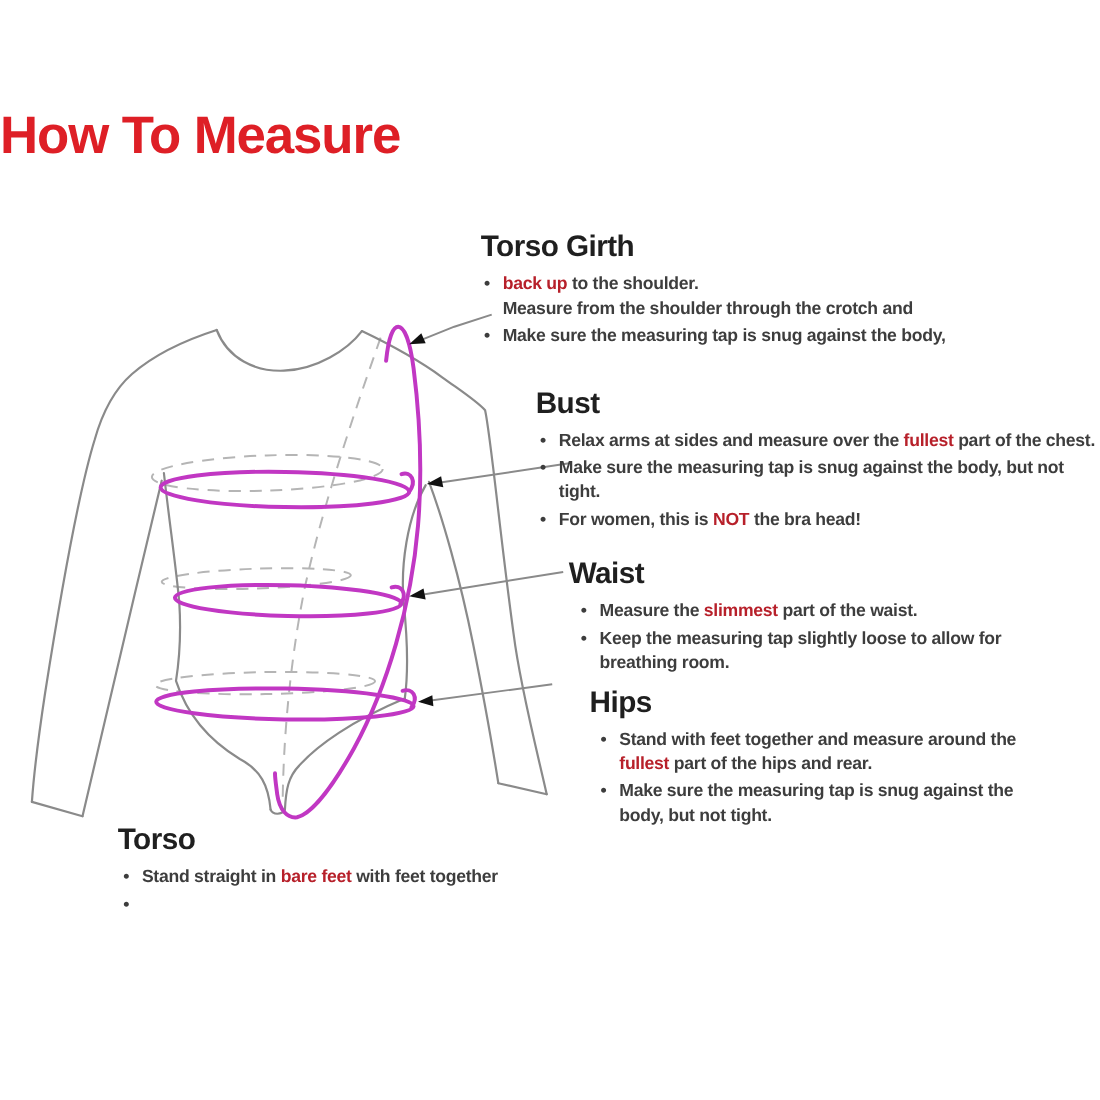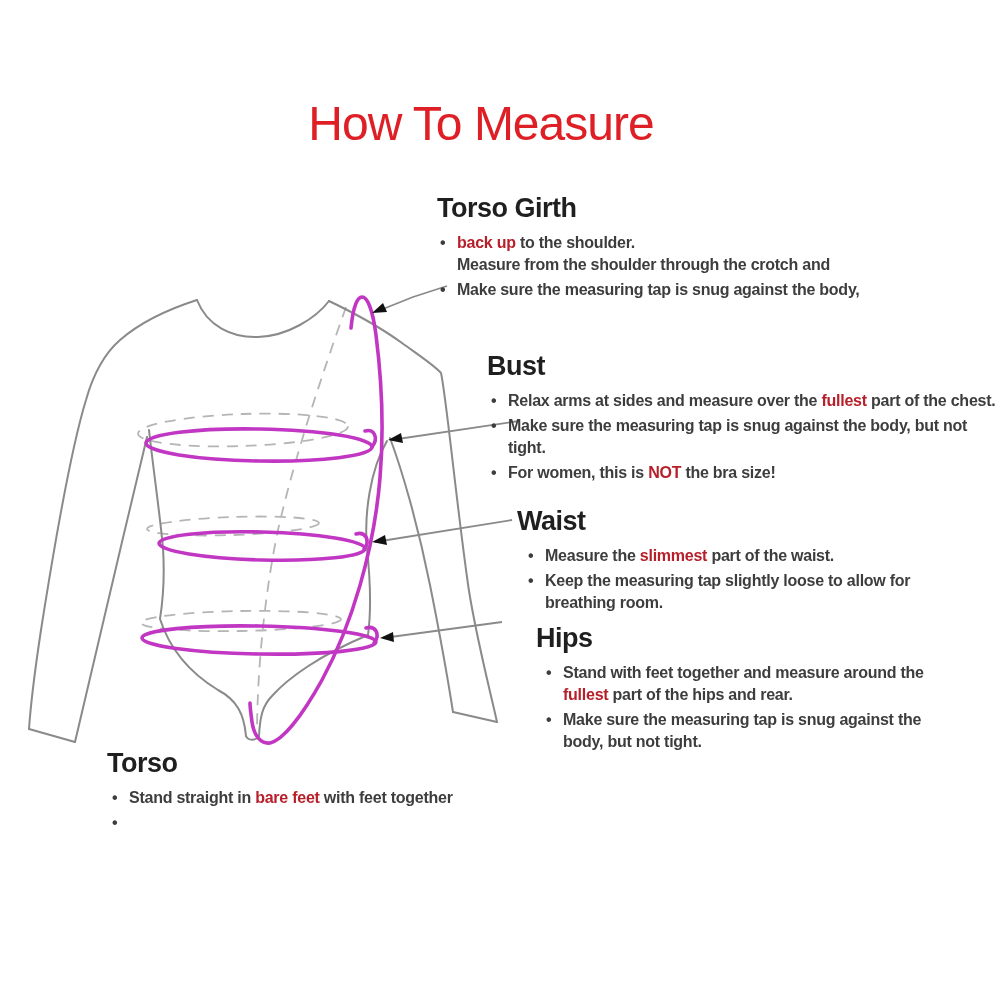--- a/index.html
+++ b/index.html
@@ -3,21 +3,21 @@
 <meta charset="utf-8">
 <style>
   html,body { margin:0; padding:0; }
   body {
     width:1000px; height:1000px; position:relative; overflow:hidden;
     background: var(--background, #fff);
     font-family: "Liberation Sans", sans-serif;
   }
   .main-title {
     position:absolute; top:96px; left:0; width:962px; margin:0;
-    text-align:center; font-size:48px; font-weight:400; letter-spacing:-1px;
+    font-size:48px; font-weight:700; letter-spacing:-1px;
     color: var(--title-red, #de1f26);
   }
   svg.figure { position:absolute; left:0; top:0; }
   .outline   { fill:none; stroke:var(--outline-gray,#8a8a8a); stroke-width:2; stroke-linecap:round; }
   .dashedln  { fill:none; stroke:var(--dashed-gray,#b5b5b5); stroke-width:1.8; stroke-dasharray:11 8; }
   .ring      { fill:none; stroke:var(--measure-magenta,#c137c3); stroke-width:3.6; stroke-linecap:round; }
   .leader    { fill:none; stroke:var(--outline-gray,#8a8a8a); stroke-width:1.8; }
   .arrowhead { fill:var(--arrow-black,#111); stroke:none; }
   .section { position:absolute; }
   .sec-title {
@@ -74,21 +74,21 @@
     <polygon class="arrowhead" points="372,313 383,303 387,312"></polygon>
     <path class="leader" d="M 519,421 L 391,440"></path>
     <polygon class="arrowhead" points="388,440 401,433 403,443"></polygon>
     <path class="leader" d="M 512,520 L 375,542"></path>
     <polygon class="arrowhead" points="372,542 385,535 387,545"></polygon>
     <path class="leader" d="M 502,622 L 383,638"></path>
     <polygon class="arrowhead" points="380,638 393,632 394,642"></polygon>
   </g>
 </svg>
 
-<div class="section" style="left:437px; top:192px; width:430px;">
+<div class="section" style="left:437px; top:208px; width:430px;">
   <h2 class="sec-title">Torso Girth</h2>
   <div class="bullets" style="margin-left:3px;">
       <div class="bullet">
         <span class="dot">•</span>
         <div>
           <div class="bline"><span class="kw">back up</span><span> to the shoulder.</span></div>
           <div class="bline"><span>Measure from the shoulder through the crotch and</span></div>
         </div>
       </div>
       <div class="bullet">
@@ -112,21 +112,21 @@
       <div class="bullet">
         <span class="dot">•</span>
         <div>
           <div class="bline"><span>Make sure the measuring tap is snug against the body, but not</span></div>
           <div class="bline"><span>tight.</span></div>
         </div>
       </div>
       <div class="bullet">
         <span class="dot">•</span>
         <div>
-          <div class="bline"><span>For women, this is </span><span class="kw">NOT</span><span> the bra size!</span></div>
+          <div class="bline"><span>For women, this is </span><span class="kw">NOT</span><span> the bra head!</span></div>
         </div>
       </div>
     </div>
 </div>
 
 <div class="section" style="left:517px; top:505px; width:420px;">
   <h2 class="sec-title">Waist</h2>
   <div class="bullets" style="margin-left:11px;">
       <div class="bullet">
         <span class="dot">•</span>

